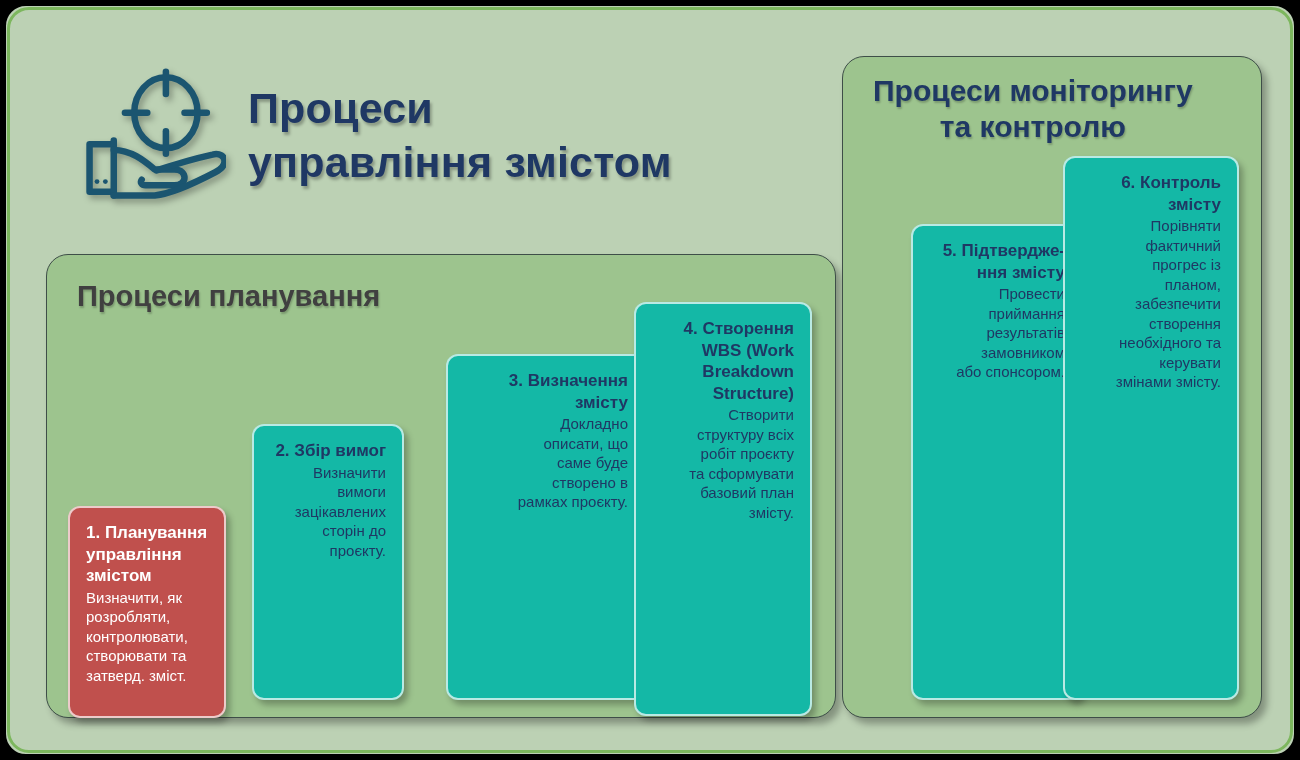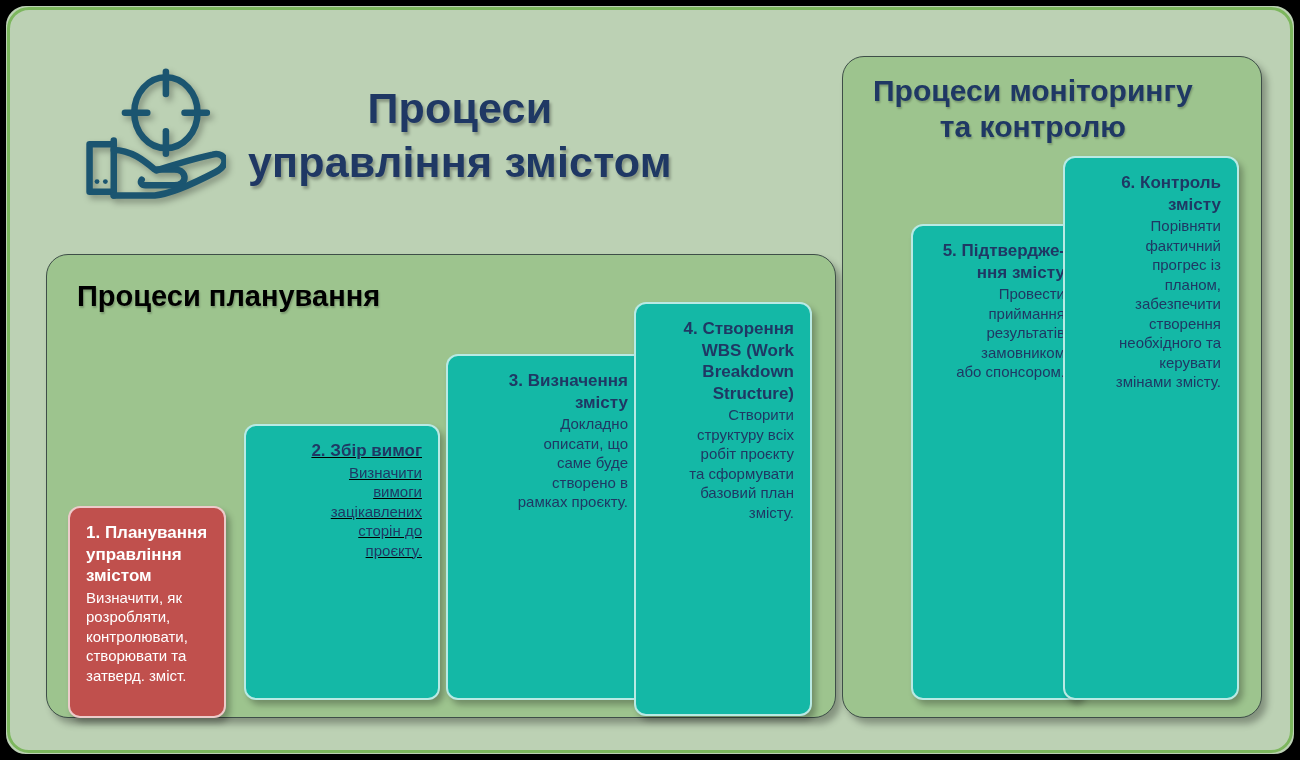--- a/index.html
+++ b/index.html
@@ -37,21 +37,20 @@
   }
 
   
   .header {
     position: absolute;
     left: 70px;
     top: 62px;
     display: flex;
     align-items: center;
     gap: 22px;
-    text-align: center;
   }
   .logo-icon {
     width: 150px;
     height: 135px;
     flex: 0 0 auto;
     filter: drop-shadow(3px 4px 3px rgba(0,0,0,0.30));
   }
   .header-title {
     font-size: 43px;
     font-weight: bold;
@@ -87,21 +86,21 @@
   .panel-title {
     position: absolute;
     font-weight: bold;
     line-height: 1.2;
     white-space: pre-line;
   }
   #title-planning {
     left: 30px;
     top: 24px;
     font-size: 29px;
-    color: #000000;
+    color: #404040;
     text-shadow: 1px 2px 2px rgba(0,0,0,0.22);
   }
   #title-monitoring {
     left: 30px;
     top: 16px;
     font-size: 30px;
     color: #1f3864;
     text-shadow: 1px 2px 2px rgba(0,0,0,0.22);
     text-align: center;
   }
@@ -140,21 +139,21 @@
   .card.green .card-body {
     color: #1f3864;
   }
   .card.red .card-title,
   .card.red .card-body {
     color: #ffffff;
   }
 
   
   #card-1 { left: 62px;   top: 500px; width: 158px; height: 212px; }
-  #card-2 { left: 238px;  top: 418px; width: 196px; height: 276px; text-decoration: underline; }
+  #card-2 { left: 246px;  top: 418px; width: 152px; height: 276px; }
   #card-3 { left: 440px;  top: 348px; width: 200px; height: 346px; }
   #card-4 { left: 628px;  top: 280px; width: 178px; height: 414px; margin-top: 16px; }
   #card-5 { left: 905px;  top: 218px; width: 172px; height: 476px; }
   #card-6 { left: 1057px; top: 150px; width: 176px; height: 544px; }
 </style>
 </head>
 <body>
 
 <div id="slide">
 

